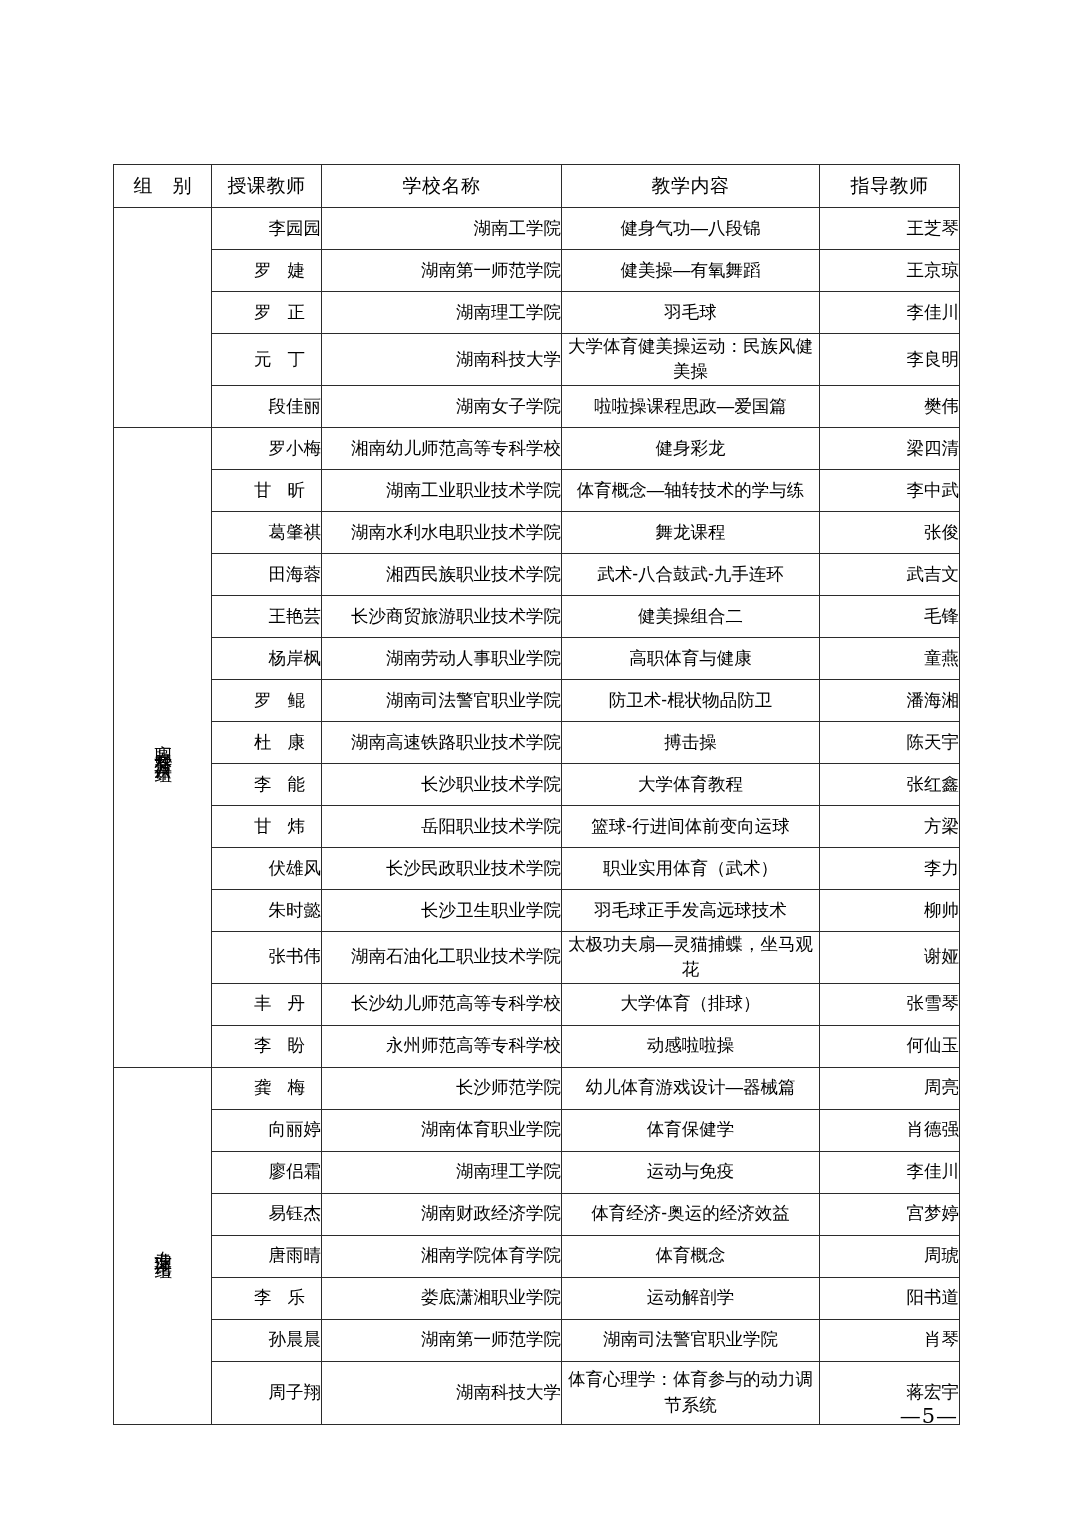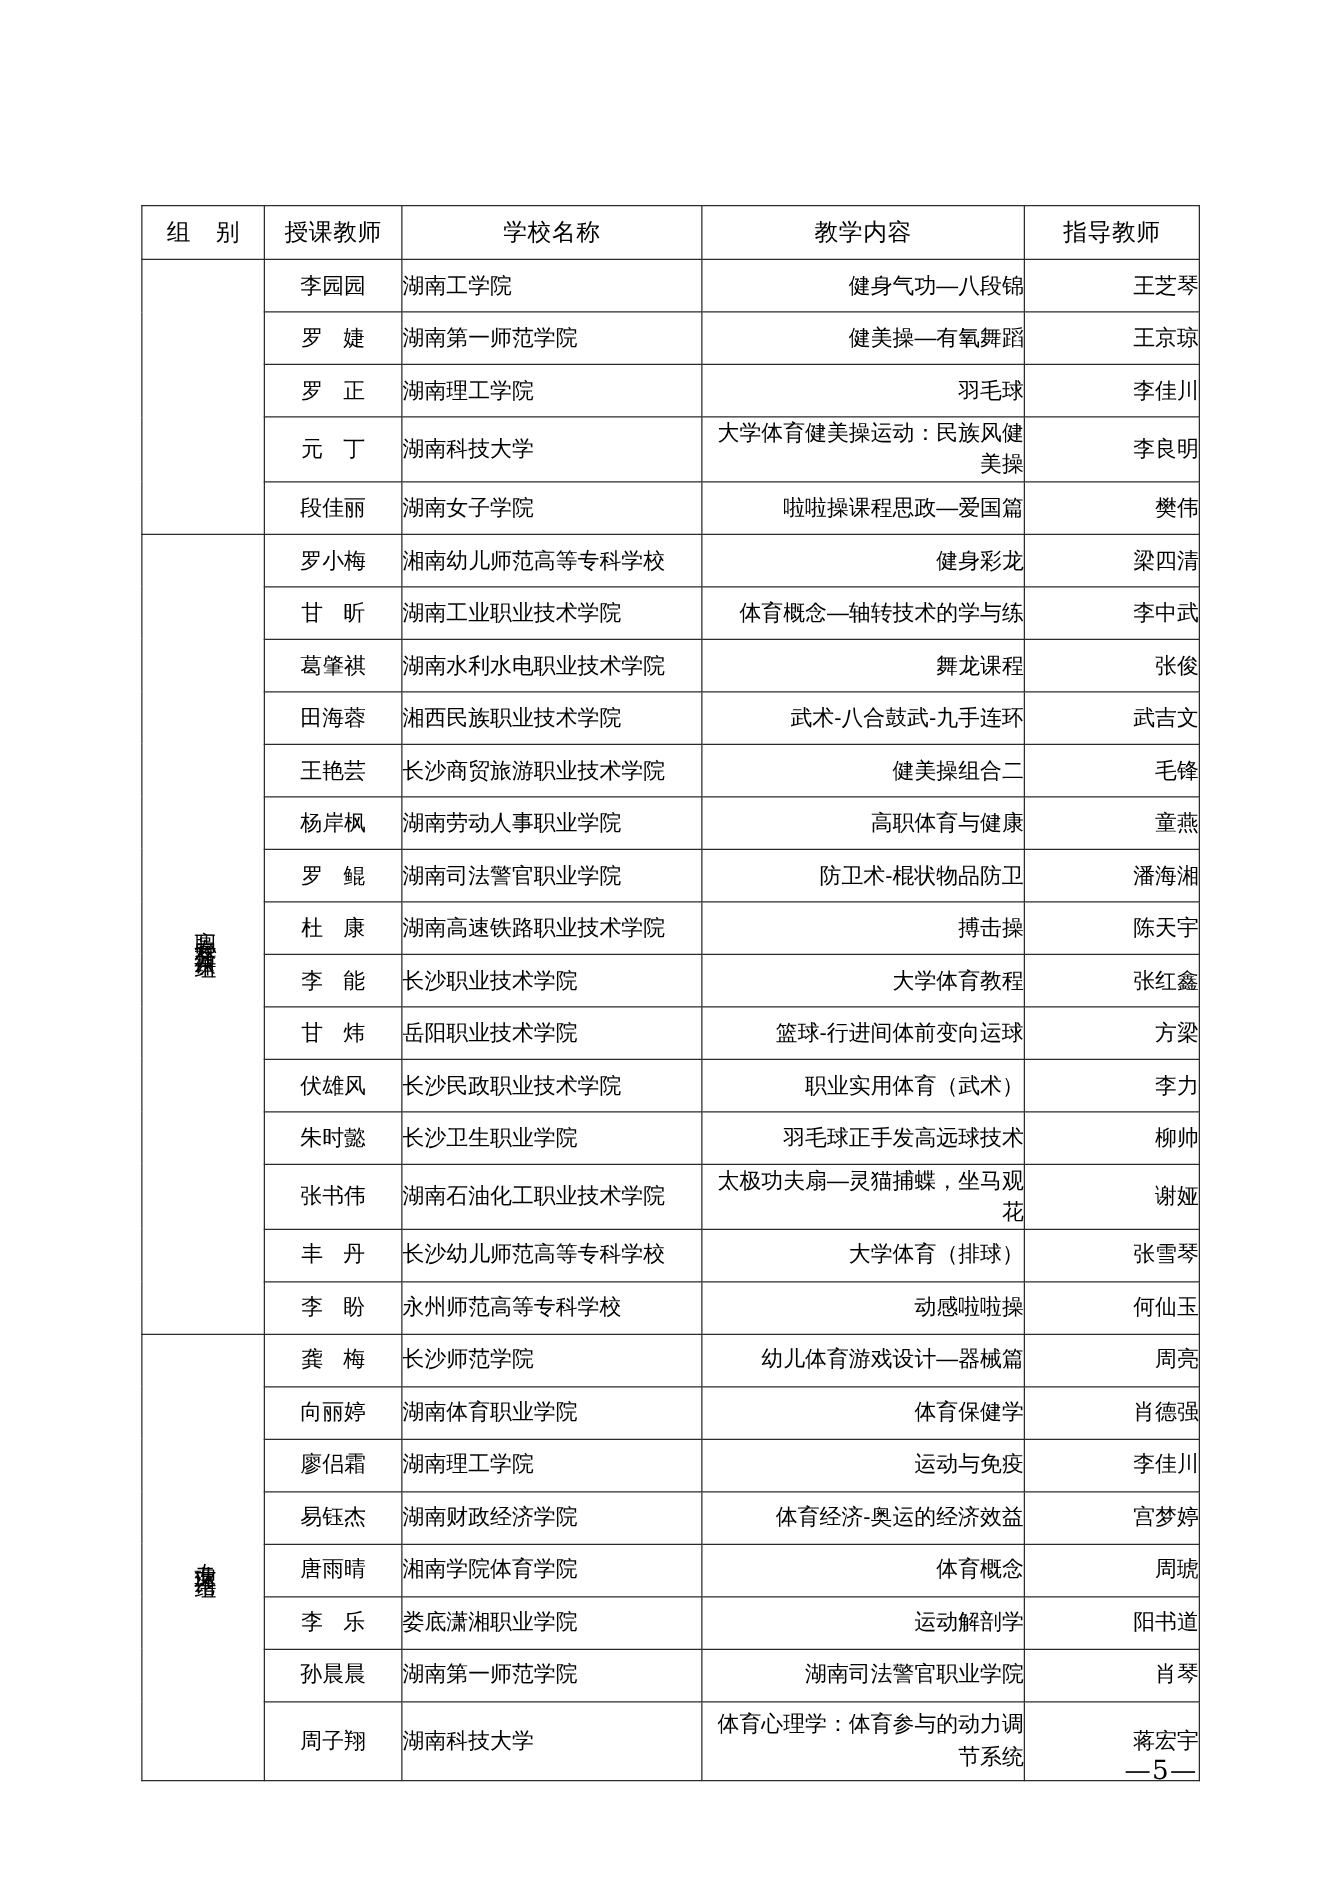--- a/index.html
+++ b/index.html
@@ -56,35 +56,35 @@
     letter-spacing: 7px;
     text-indent: 7px;
   }
 
   tbody td {
     font-size: 17.5px;
     line-height: 1.45;
     height: 41px;
   }
   td.cell-teacher {
-    text-align: center;
+    text-align: right;
     white-space: nowrap;
   }
   
   td.cell-teacher .n2 {
     display: inline-block;
     letter-spacing: 16px;
     text-indent: 16px;
   }
   td.cell-school {
-    text-align: left;
+    text-align: right;
     padding-left: 9px;
   }
   td.cell-content {
-    text-align: right;
+    text-align: center;
     padding-left: 9px;
     padding-top: 3px;
     padding-bottom: 3px;
   }
   td.cell-advisor {
     text-align: right;
     white-space: nowrap;
   }
   td.cell-group {
     text-align: center;

